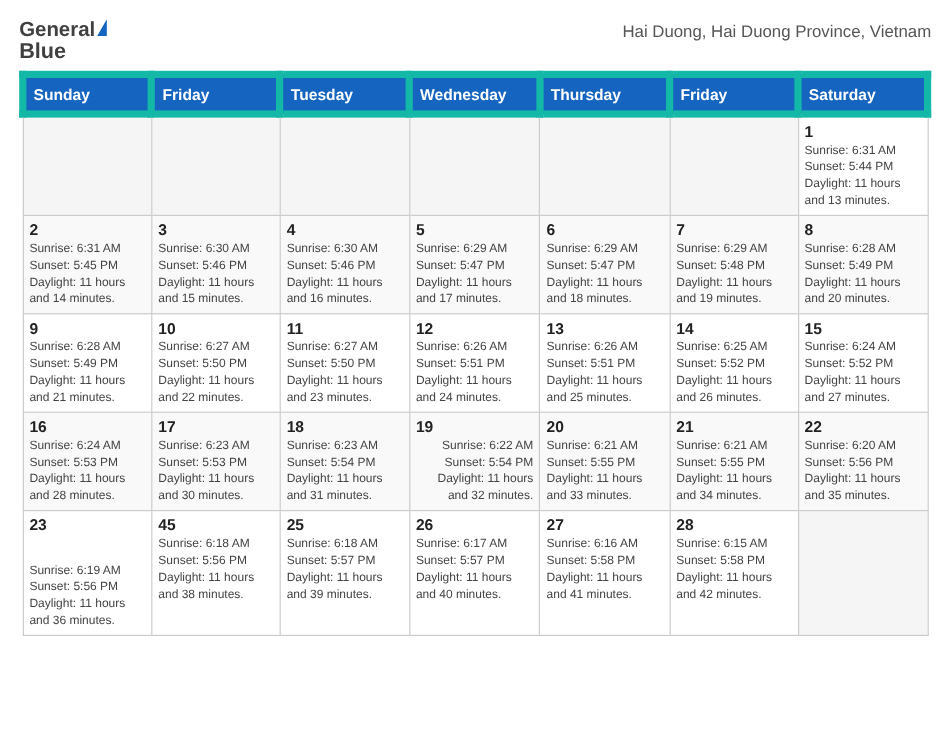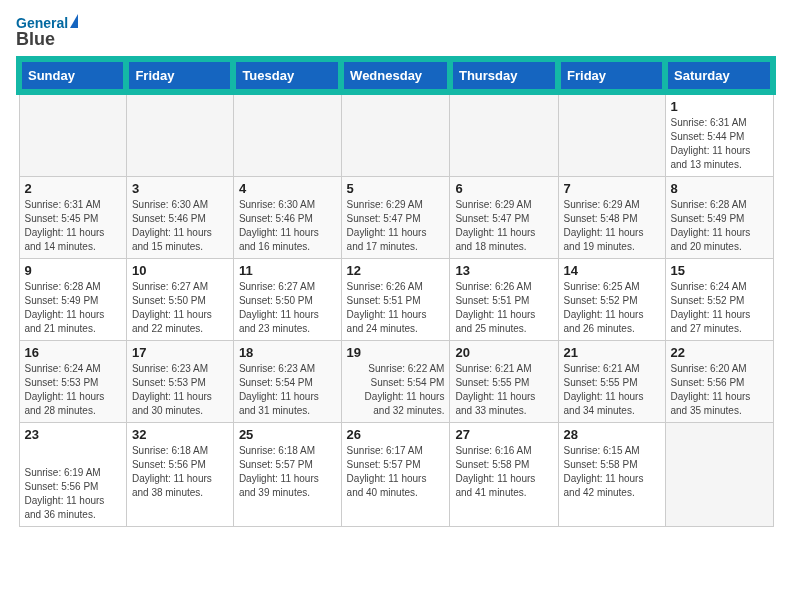--- a/index.html
+++ b/index.html
@@ -15,23 +15,23 @@
       align-items: flex-start;
       justify-content: space-between;
       margin-bottom: 8px;
     }
     .logo {
       display: flex;
       flex-direction: column;
       align-items: flex-start;
     }
     .logo-text-general {
-      font-size: 14px;
-      font-weight: bold;
-      color: #0369a1;
+      font-size: 17px;
+      font-weight: bold;
+      color: #404040;
       line-height: 1;
     }
     .logo-text-blue {
       font-size: 18px;
       font-weight: bold;
       color: #404040;
       line-height: 1;
     }
     .logo-icon {
       display: inline-block;
@@ -108,20 +108,21 @@
 
 <div class="header-area">
   <div class="logo">
     <div class="logo-row">
       <span class="logo-text-general">General</span>
       <span class="logo-icon"></span>
     </div>
     <span class="logo-text-blue">Blue</span>
   </div>
   <div class="title-area">
+    <div class="location">Hai Duong, Hai Duong Province, Vietnam</div>
   </div>
 </div>
 
 <table class="calendar">
   <thead>
     <tr>
     <th>Sunday</th>
         <th>Friday</th>
         <th>Tuesday</th>
         <th>Wednesday</th>
@@ -278,21 +279,21 @@
         </td>
       </tr>
       <tr>
         <td>
           <div class="day-number">23</div>
           <div class="day-detail" style="white-space: pre-line; margin-top: 24px;">Sunrise: 6:19 AM
 Sunset: 5:56 PM
 Daylight: 11 hours and 36 minutes.</div>
         </td>
         <td>
-          <div class="day-number">32</div>
+          <div class="day-number">45</div>
           <div class="day-detail" style="white-space: pre-line;">Sunrise: 6:18 AM
 Sunset: 5:56 PM
 Daylight: 11 hours and 38 minutes.</div>
         </td>
         <td>
           <div class="day-number">25</div>
           <div class="day-detail" style="white-space: pre-line;">Sunrise: 6:18 AM
 Sunset: 5:57 PM
 Daylight: 11 hours and 39 minutes.</div>
         </td>

